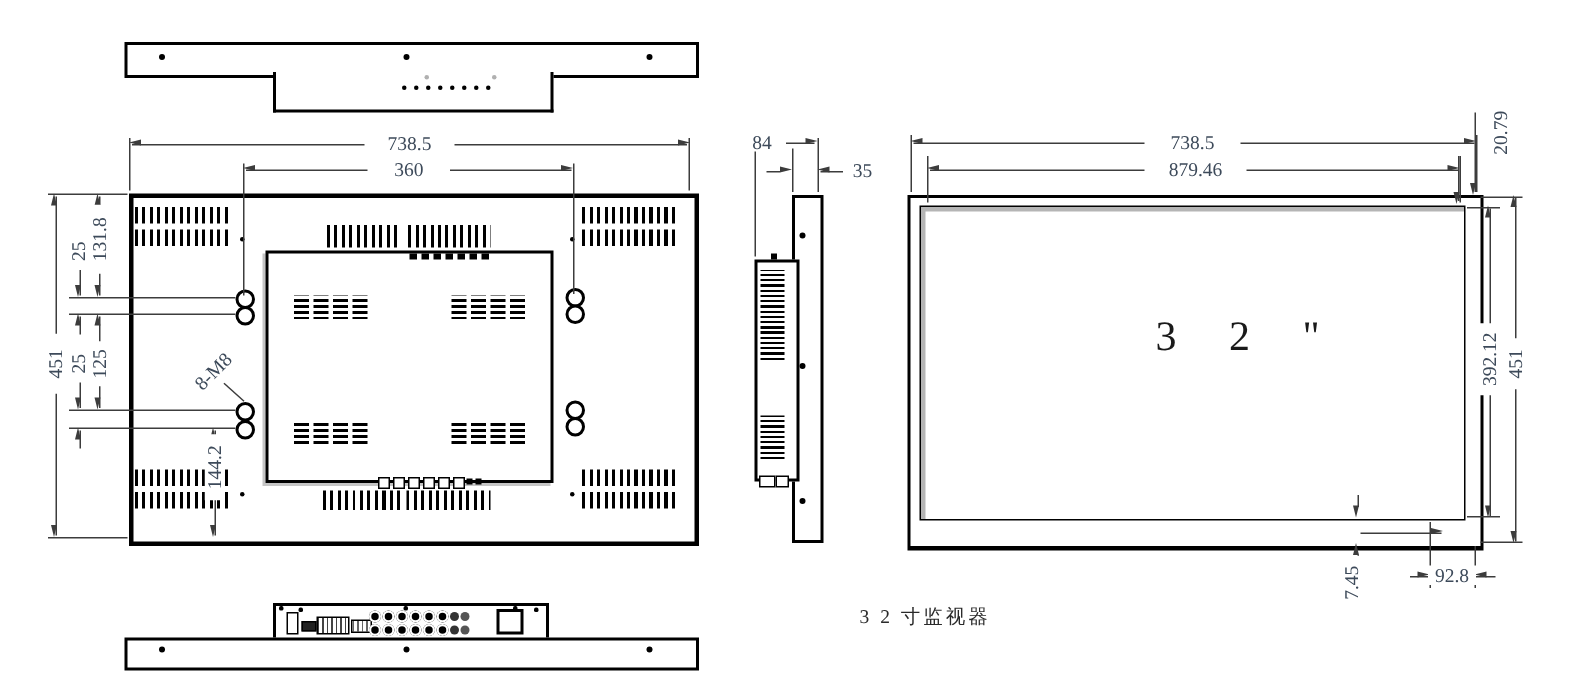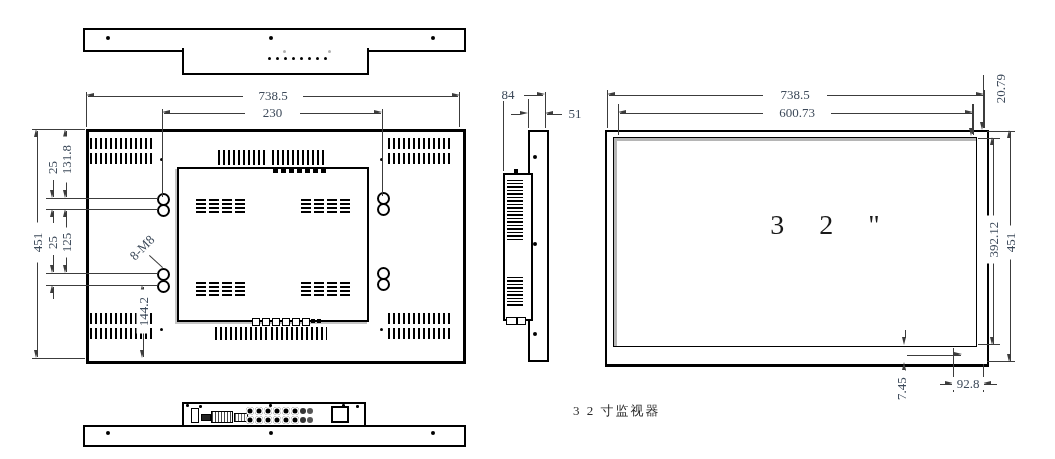--- a/index.html
+++ b/index.html
@@ -117,21 +117,21 @@
     <div class="dl" style="left:88px;top:96px;width:370px;height:1px"></div>
     <div class="ar al" style="left:86px;top:93px"></div>
     <div class="ar arw" style="left:452px;top:93px"></div>
     <div class="dt" style="left:243px;top:89px;width:60px">738.5</div>
 
     <div class="dl" style="left:162px;top:109px;width:1px;height:88px"></div>
     <div class="dl" style="left:382px;top:109px;width:1px;height:87px"></div>
     <div class="dl" style="left:164px;top:113px;width:217px;height:1px"></div>
     <div class="ar al" style="left:162px;top:110px"></div>
     <div class="ar arw" style="left:374px;top:110px"></div>
-    <div class="dt" style="left:245px;top:106px;width:55px">230</div>
+    <div class="dt" style="left:245px;top:106px;width:55px">360</div>
 
     <div class="dl" style="left:32px;top:129px;width:53px;height:1px"></div>
     <div class="dl" style="left:32px;top:358px;width:53px;height:1px"></div>
     <div class="dl" style="left:46px;top:198px;width:111px;height:1px"></div>
     <div class="dl" style="left:46px;top:209px;width:111px;height:1px"></div>
     <div class="dl" style="left:46px;top:273px;width:111px;height:1px"></div>
     <div class="dl" style="left:46px;top:285px;width:111px;height:1px"></div>
 
     <div class="dl" style="left:37px;top:131px;width:1px;height:226px"></div>
     <div class="ar au" style="left:34px;top:129px"></div>
@@ -221,41 +221,41 @@
     <div class="dl" style="left:505px;top:95px;width:38px;height:1px"></div>
     <div class="ar al" style="left:503px;top:92px"></div>
     <div class="ar arw" style="left:537px;top:92px"></div>
     <div class="dt" style="left:492px;top:88px;width:32px">84</div>
 
     <div class="dl" style="left:528px;top:99px;width:1px;height:29px"></div>
     <div class="dl" style="left:511px;top:114px;width:9px;height:1px"></div>
     <div class="ar arw" style="left:520px;top:111px"></div>
     <div class="dl" style="left:547px;top:114px;width:15px;height:1px"></div>
     <div class="ar al" style="left:545px;top:111px"></div>
-    <div class="dt" style="left:563px;top:107px;width:24px">51</div>
+    <div class="dt" style="left:563px;top:107px;width:24px">35</div>
   </div>
 
   <div class="g">
     <div class="box" style="left:605px;top:130px;width:380px;height:232px;border-width:2px 2px 3px 2px"></div>
     <div class="box" style="left:613px;top:137px;width:362px;height:208px;border-width:1px;box-shadow:inset 3px 3px 0 #b5b5b5"></div>
     <div class="dt" style="left:757px;top:208px;width:150px;font-size:28px;line-height:34px;letter-spacing:14px;color:#1a1a1a;background:transparent">3 2 "</div>
 
     <div class="dl" style="left:607px;top:90px;width:1px;height:38px"></div>
     <div class="dl" style="left:984px;top:90px;width:1px;height:38px"></div>
     <div class="dl" style="left:609px;top:95px;width:374px;height:1px"></div>
     <div class="ar al" style="left:607px;top:92px"></div>
     <div class="ar arw" style="left:976px;top:92px"></div>
     <div class="dt" style="left:763px;top:88px;width:64px">738.5</div>
 
     <div class="dl" style="left:618px;top:104px;width:1px;height:31px"></div>
     <div class="dl" style="left:973px;top:104px;width:1px;height:31px"></div>
     <div class="dl" style="left:620px;top:113px;width:352px;height:1px"></div>
     <div class="ar al" style="left:618px;top:110px"></div>
     <div class="ar arw" style="left:965px;top:110px"></div>
-    <div class="dt" style="left:763px;top:106px;width:68px">600.73</div>
+    <div class="dt" style="left:763px;top:106px;width:68px">879.46</div>
 
     <div class="dl" style="left:987px;top:131px;width:28px;height:1px"></div>
     <div class="dl" style="left:987px;top:361px;width:28px;height:1px"></div>
     <div class="dl" style="left:978px;top:138px;width:22px;height:1px"></div>
     <div class="dl" style="left:978px;top:344px;width:22px;height:1px"></div>
 
     <div class="dl" style="left:983px;top:75px;width:1px;height:53px"></div>
     <div class="ar ad" style="left:980px;top:122px"></div>
     <div class="dl" style="left:972px;top:104px;width:1px;height:30px"></div>
     <div class="ar ad" style="left:969px;top:128px"></div>

